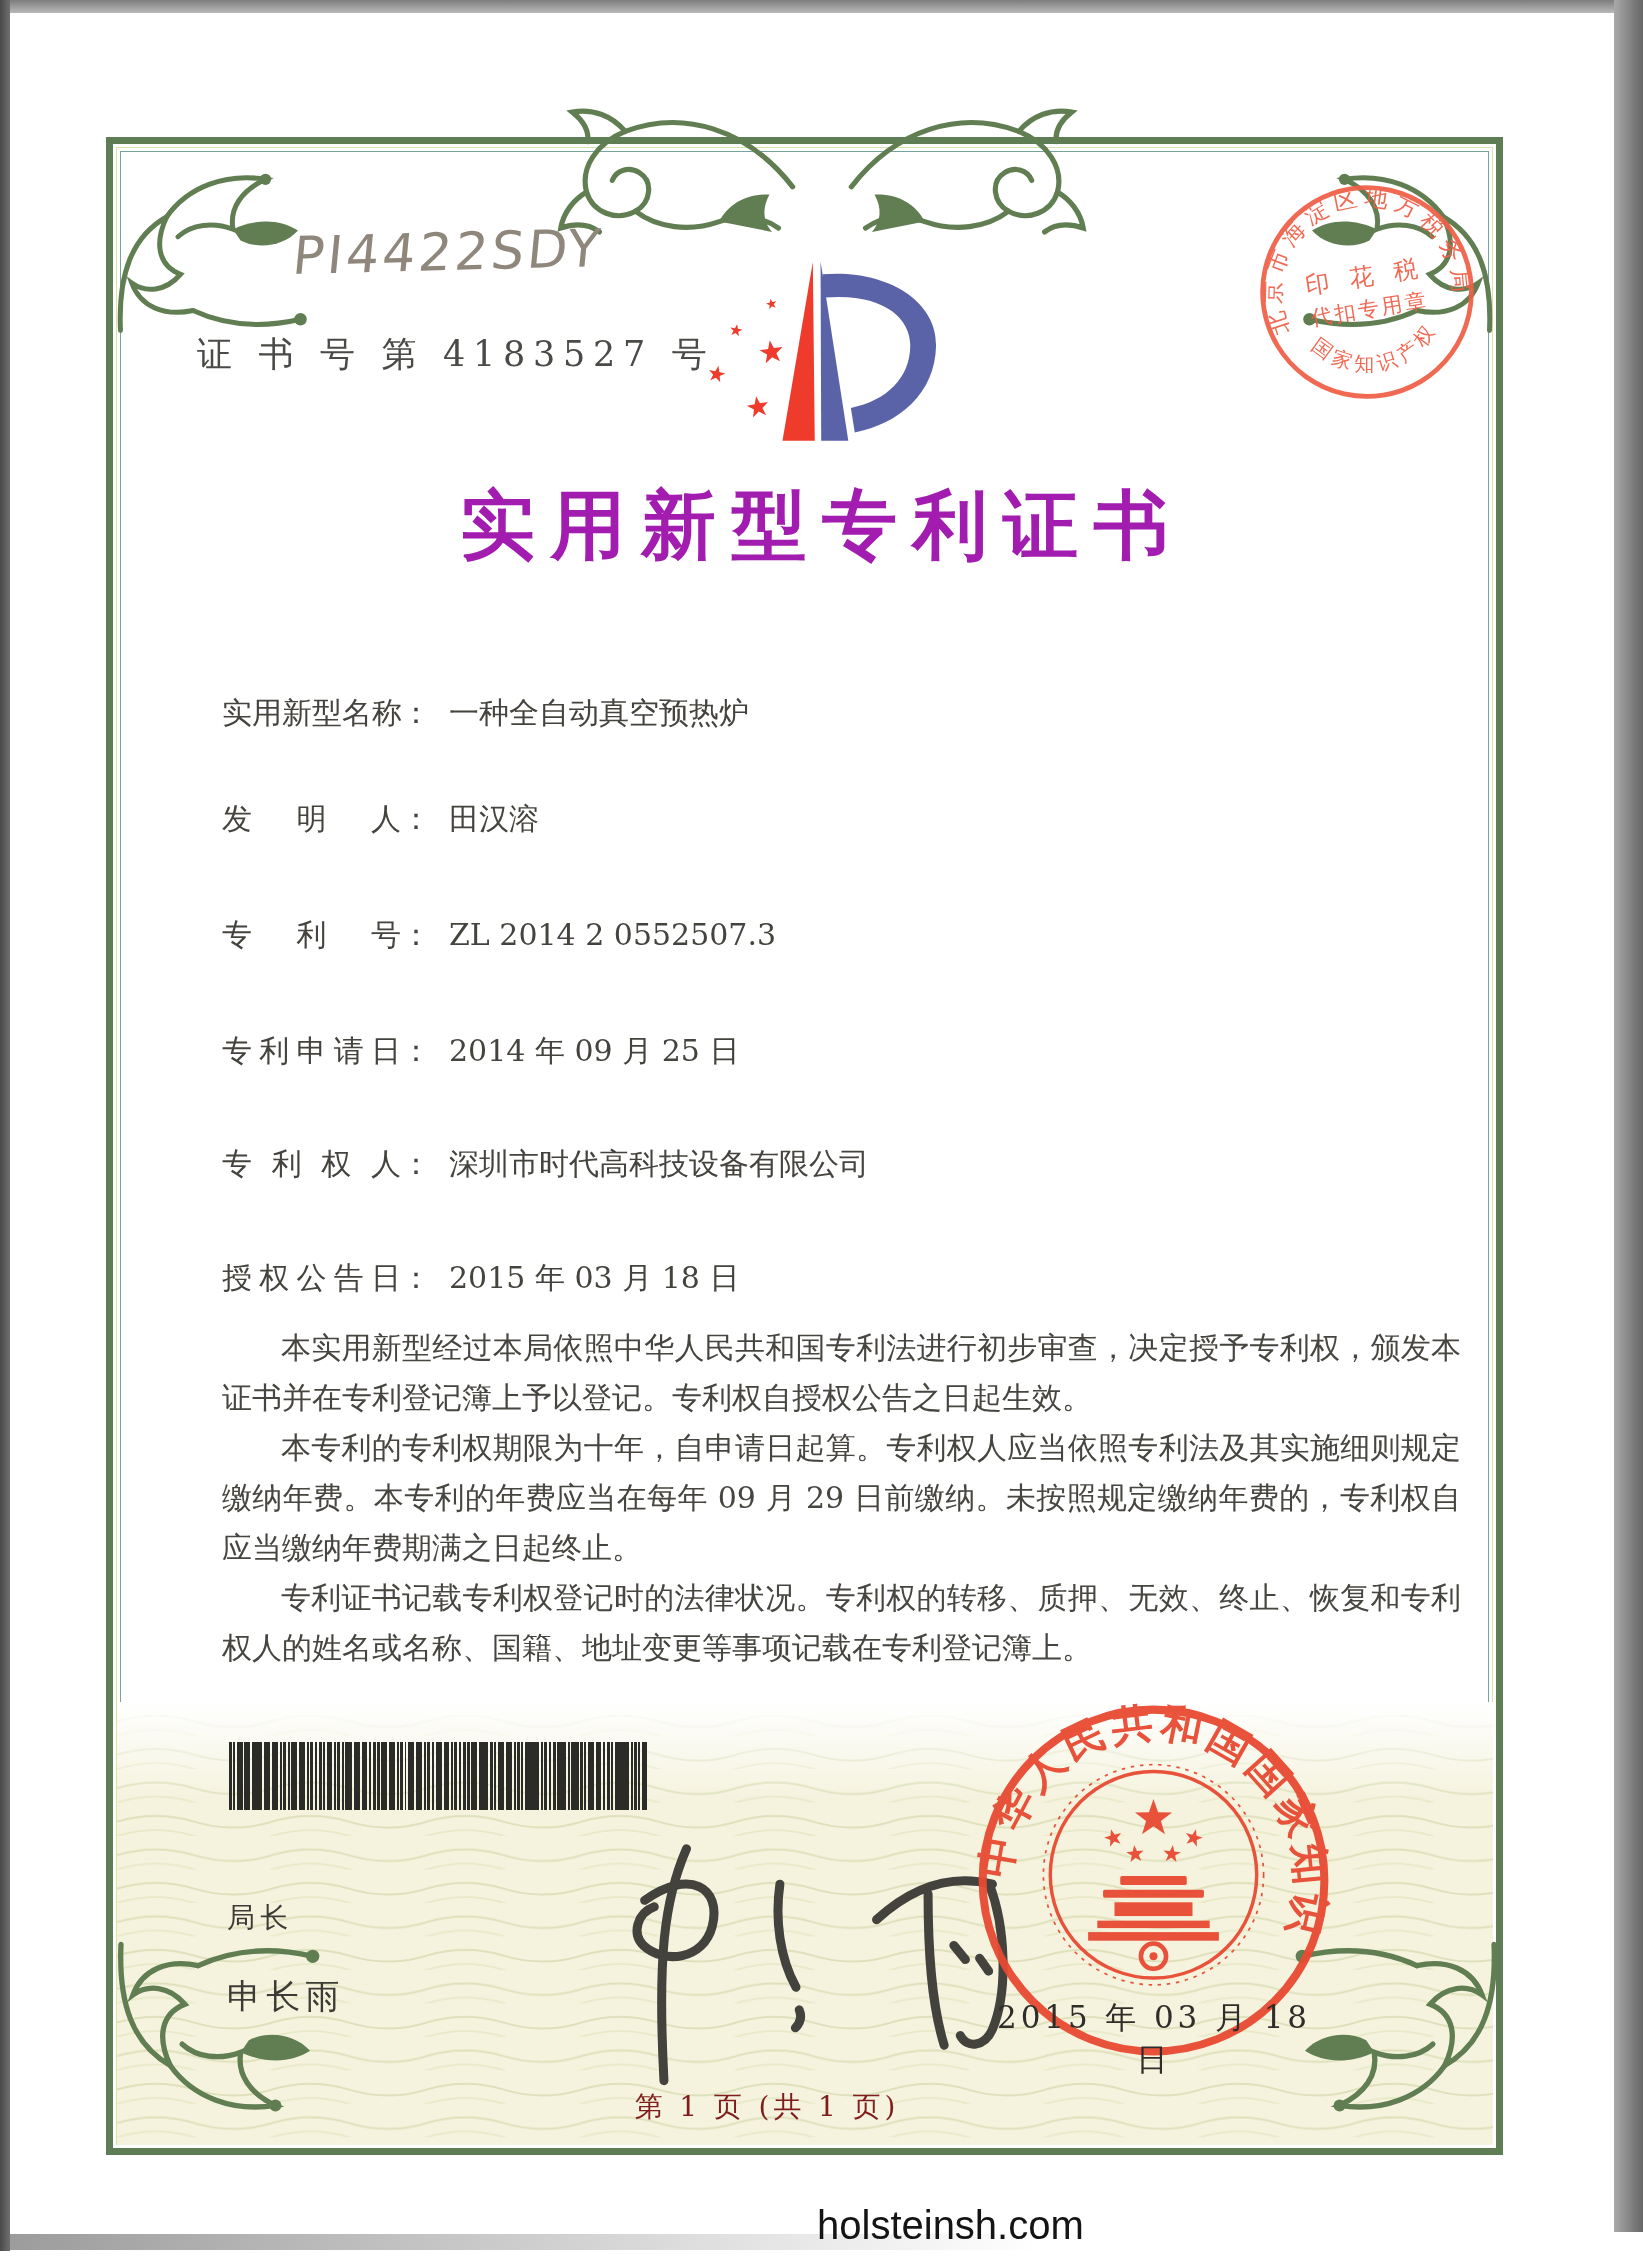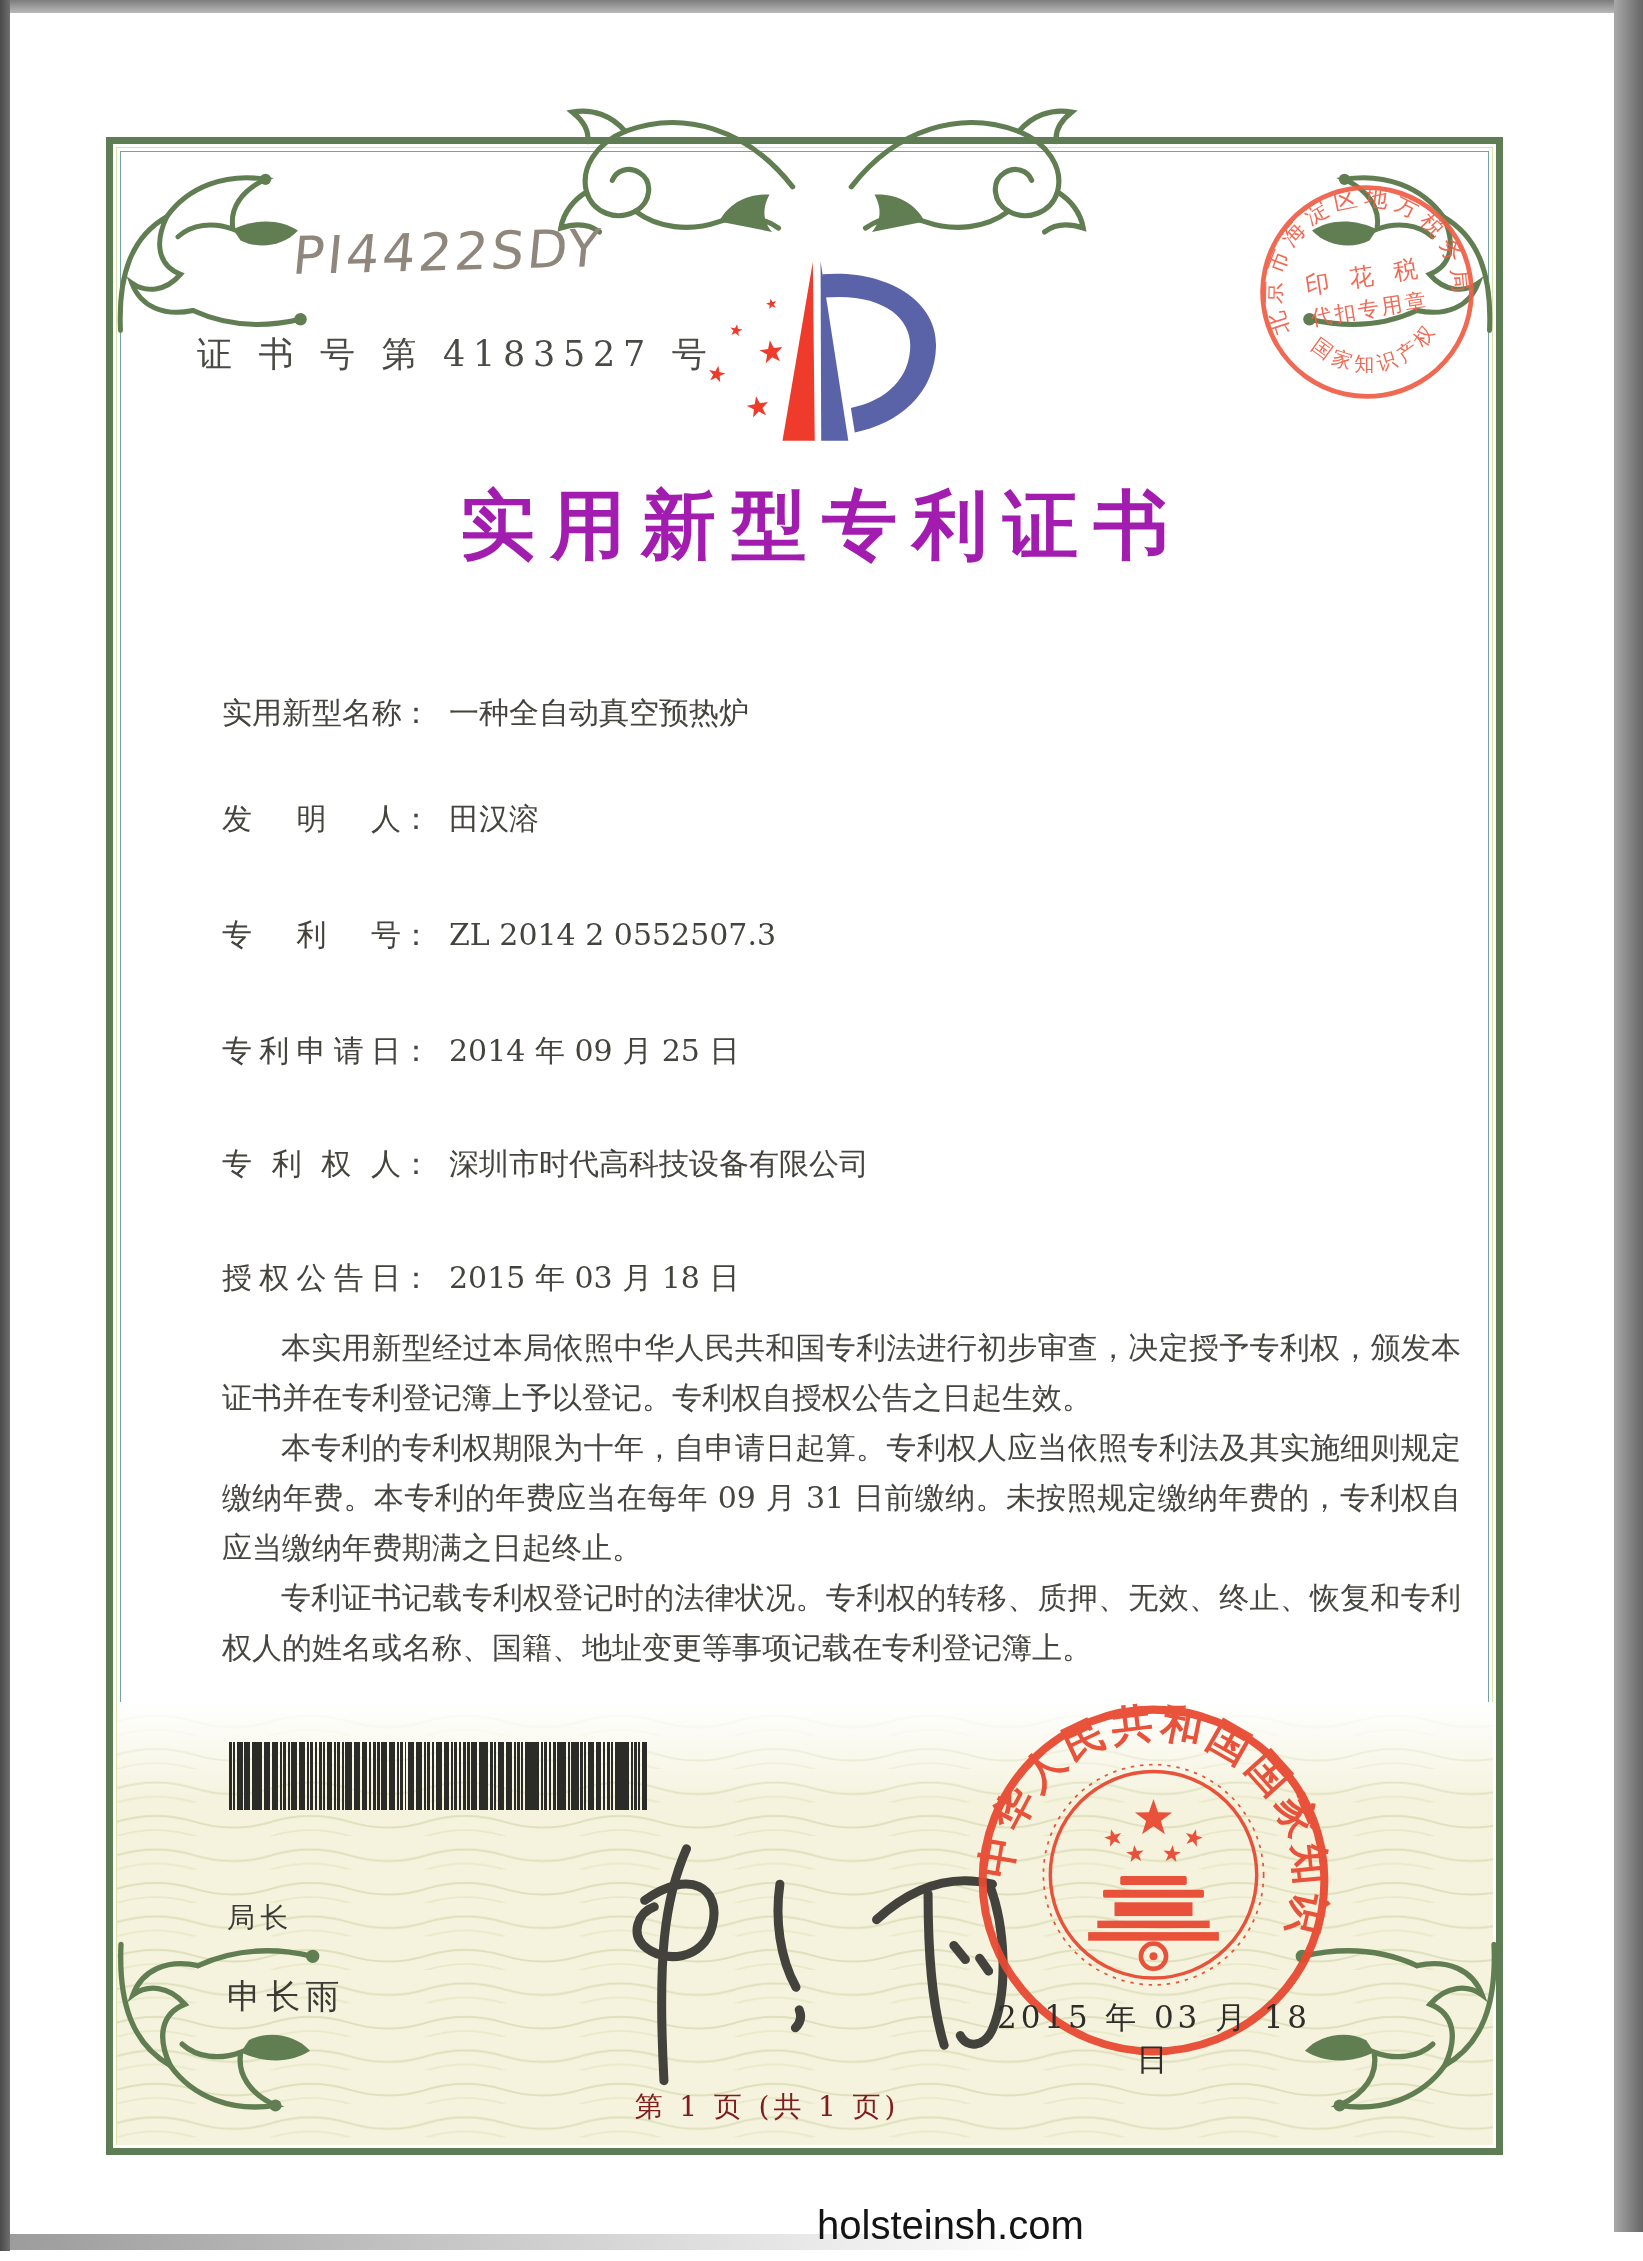--- a/index.html
+++ b/index.html
@@ -160,21 +160,21 @@
 </div>
 <div class="abs row" style="top:1144px;">
   <span class="flabel">专利权人</span><span>：</span><span class="fvalue">深圳市时代高科技设备有限公司</span>
 </div>
 <div class="abs row" style="top:1258px;">
   <span class="flabel">授权公告日</span><span>：</span><span class="fvalue">2015 年 03 月 18 日</span>
 </div>
 
 <div class="abs paras">
   <p>本实用新型经过本局依照中华人民共和国专利法进行初步审查，决定授予专利权，颁发本证书并在专利登记簿上予以登记。专利权自授权公告之日起生效。</p>
-  <p>本专利的专利权期限为十年，自申请日起算。专利权人应当依照专利法及其实施细则规定缴纳年费。本专利的年费应当在每年 09 月 31 日前缴纳。未按照规定缴纳年费的，专利权自应当缴纳年费期满之日起终止。</p>
+  <p>本专利的专利权期限为十年，自申请日起算。专利权人应当依照专利法及其实施细则规定缴纳年费。本专利的年费应当在每年 09 月 29 日前缴纳。未按照规定缴纳年费的，专利权自应当缴纳年费期满之日起终止。</p>
   <p>专利证书记载专利权登记时的法律状况。专利权的转移、质押、无效、终止、恢复和专利权人的姓名或名称、国籍、地址变更等事项记载在专利登记簿上。</p>
 </div>
 
 <div class="abs barcode"></div>
 
 <div class="abs officer-title">局长</div>
 <div class="abs officer-name">申长雨</div>
 <svg class="abs signature" viewBox="0 0 800 430">
   <g stroke="#44423c" fill="none" stroke-width="14" stroke-linecap="round">
     <path d="M185 40 C 150 120 140 210 150 400"></path>

